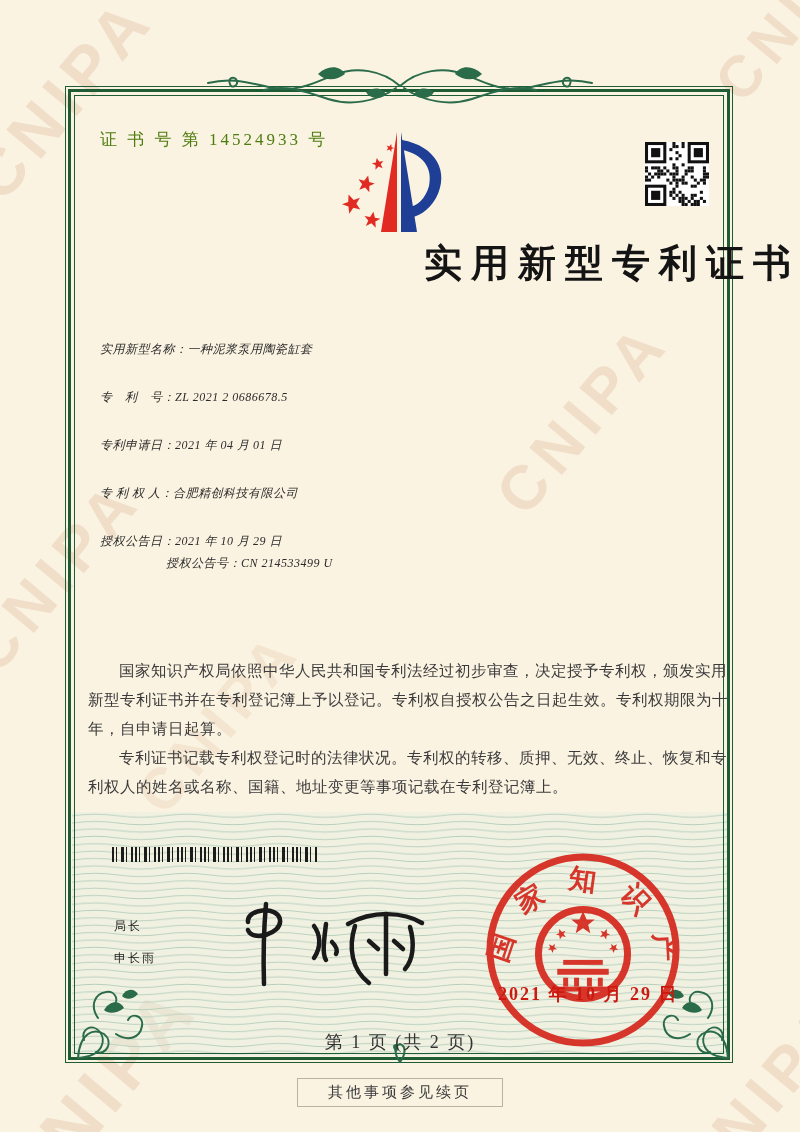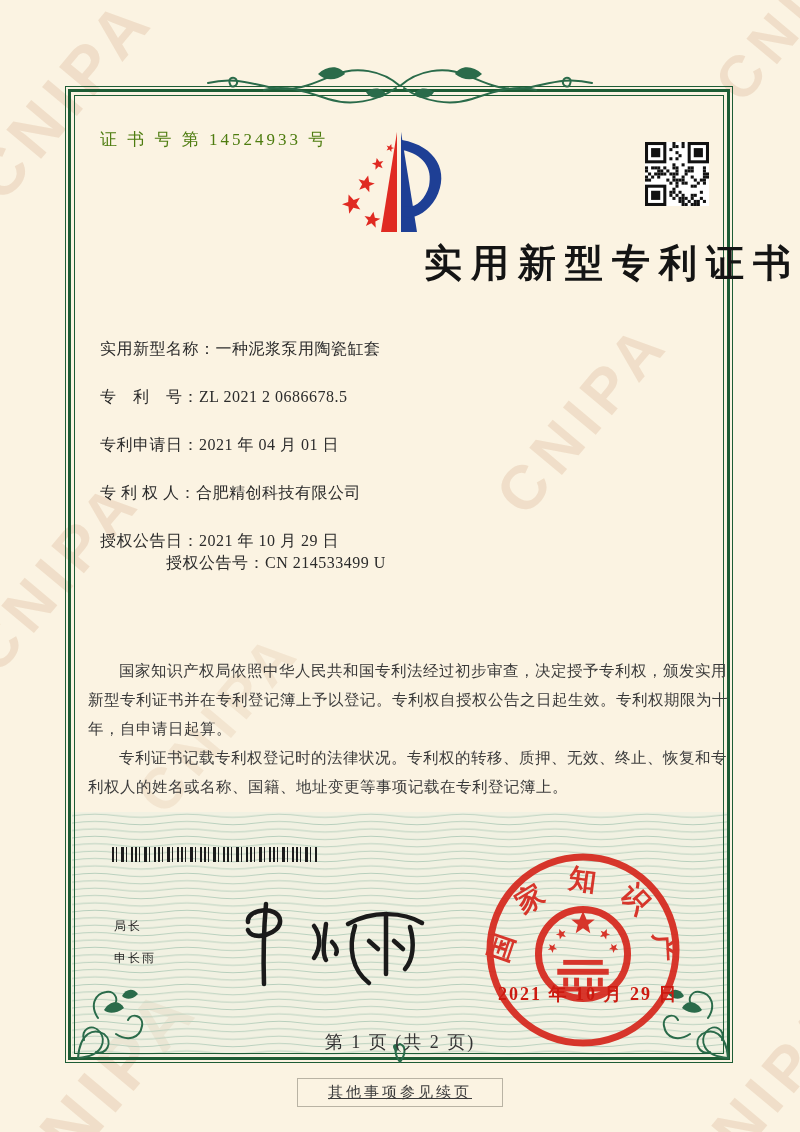--- a/index.html
+++ b/index.html
@@ -36,21 +36,21 @@
   .orn-bl { left:74px;  top:972px; }
   .orn-br { left:642px; top:972px; }
   .orn-bc { left:384px; top:1042px; }
   
   .cert-no { position:absolute; z-index:5; left:100px; top:128px; font-size:17px; letter-spacing:3px; color:#4d7c0f; }
   .logo { position:absolute; z-index:5; left:340px; top:130px; }
   .qr { position:absolute; z-index:5; left:645px; top:142px; width:64px; height:64px; }
   .title { position:absolute; z-index:5; left:0; right:0; top:238px; text-align:right;
            font-size:38px; font-weight:bold; letter-spacing:9px; color:#141414; }
   
-  .fields { position:absolute; z-index:5; left:100px; right:66px; top:338px; font-size:16px; color:#2b2b2b; }
+  .fields { position:absolute; z-index:5; left:100px; right:66px; top:338px; font-size:12px; color:#2b2b2b;font-style:italic; }
   .frow { display:flex; margin-bottom:26px; line-height:22px; letter-spacing:0.5px; }
   .flabel { flex:none; }
   .frow-address { margin-bottom:6px; }
   .frow-address .fvalue { width:472px; line-height:22px; }
   .frow-grant { margin-bottom:0;flex-direction:column; }
   .grant-no { margin-left:66px; }
   
   .body-text { position:absolute; z-index:5; left:88px; right:72px; top:656px;
                font-size:15.5px; line-height:29px; color:#3b3b3b; letter-spacing:0.5px; }
   .body-text p { text-indent:2em; }
@@ -65,21 +65,21 @@
   .signer div { margin-bottom:15px; letter-spacing:2px; }
   .signature { position:absolute; z-index:6; left:228px; top:896px; }
   .signature path { stroke:#1a1a1a; stroke-width:4.5; fill:none; stroke-linecap:round; }
   .seal { position:absolute; z-index:5; left:484px; top:851px; width:198px; height:198px; opacity:0.93; }
   .seal-date { position:absolute; z-index:7; left:498px; top:982px; font-size:18px; font-weight:bold;
                color:#cc1a10; letter-spacing:2px; white-space:nowrap; }
   .page-info { position:absolute; z-index:5; left:0; right:0; top:1030px; text-align:center;
                font-size:18px; color:#333; letter-spacing:2px; }
   .continuation { position:absolute; z-index:5; left:50%; transform:translateX(-50%); top:1078px;
                   font-size:15px; color:#3b3b3b; letter-spacing:3px;
-                  border:1px solid #b9b3a4; padding:4px 30px; background:rgba(251,243,226,0.6);text-decoration:underline; }
+                  border:1px solid #b9b3a4; padding:4px 30px; background:rgba(251,243,226,0.6); }
 </style>
 </head>
 <body>
 
 <div class="page">
 
   <span class="wm wm1">CNIPA</span>
   <span class="wm wm2">CNIPA</span>
   <span class="wm wm3">CNIPA</span>
   <span class="wm wm4">CNIPA</span>

